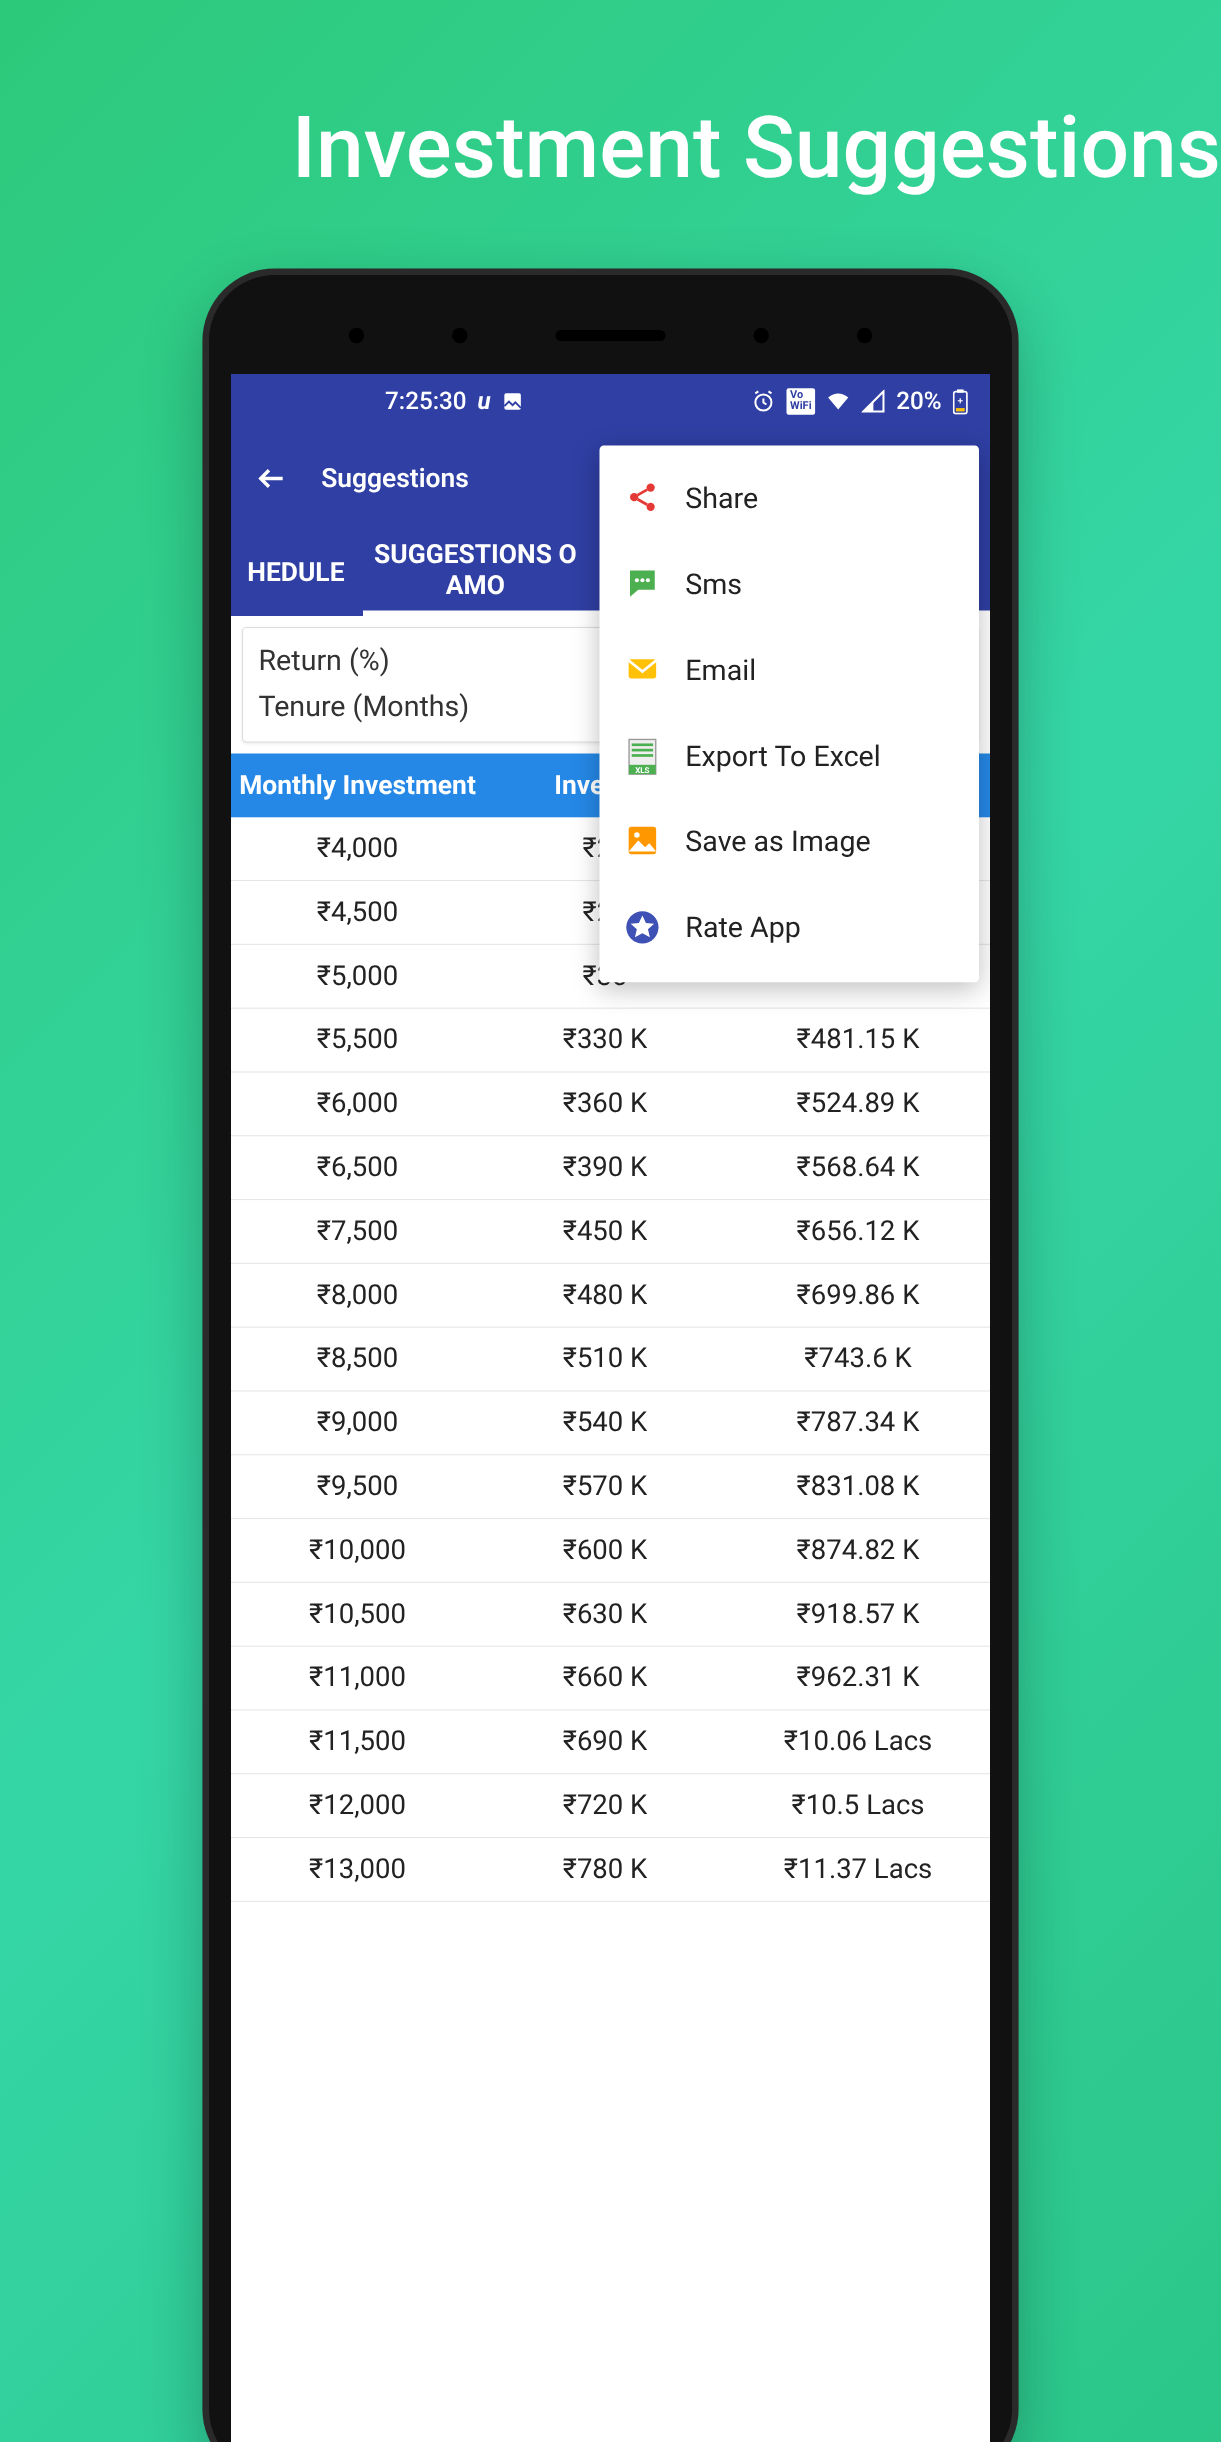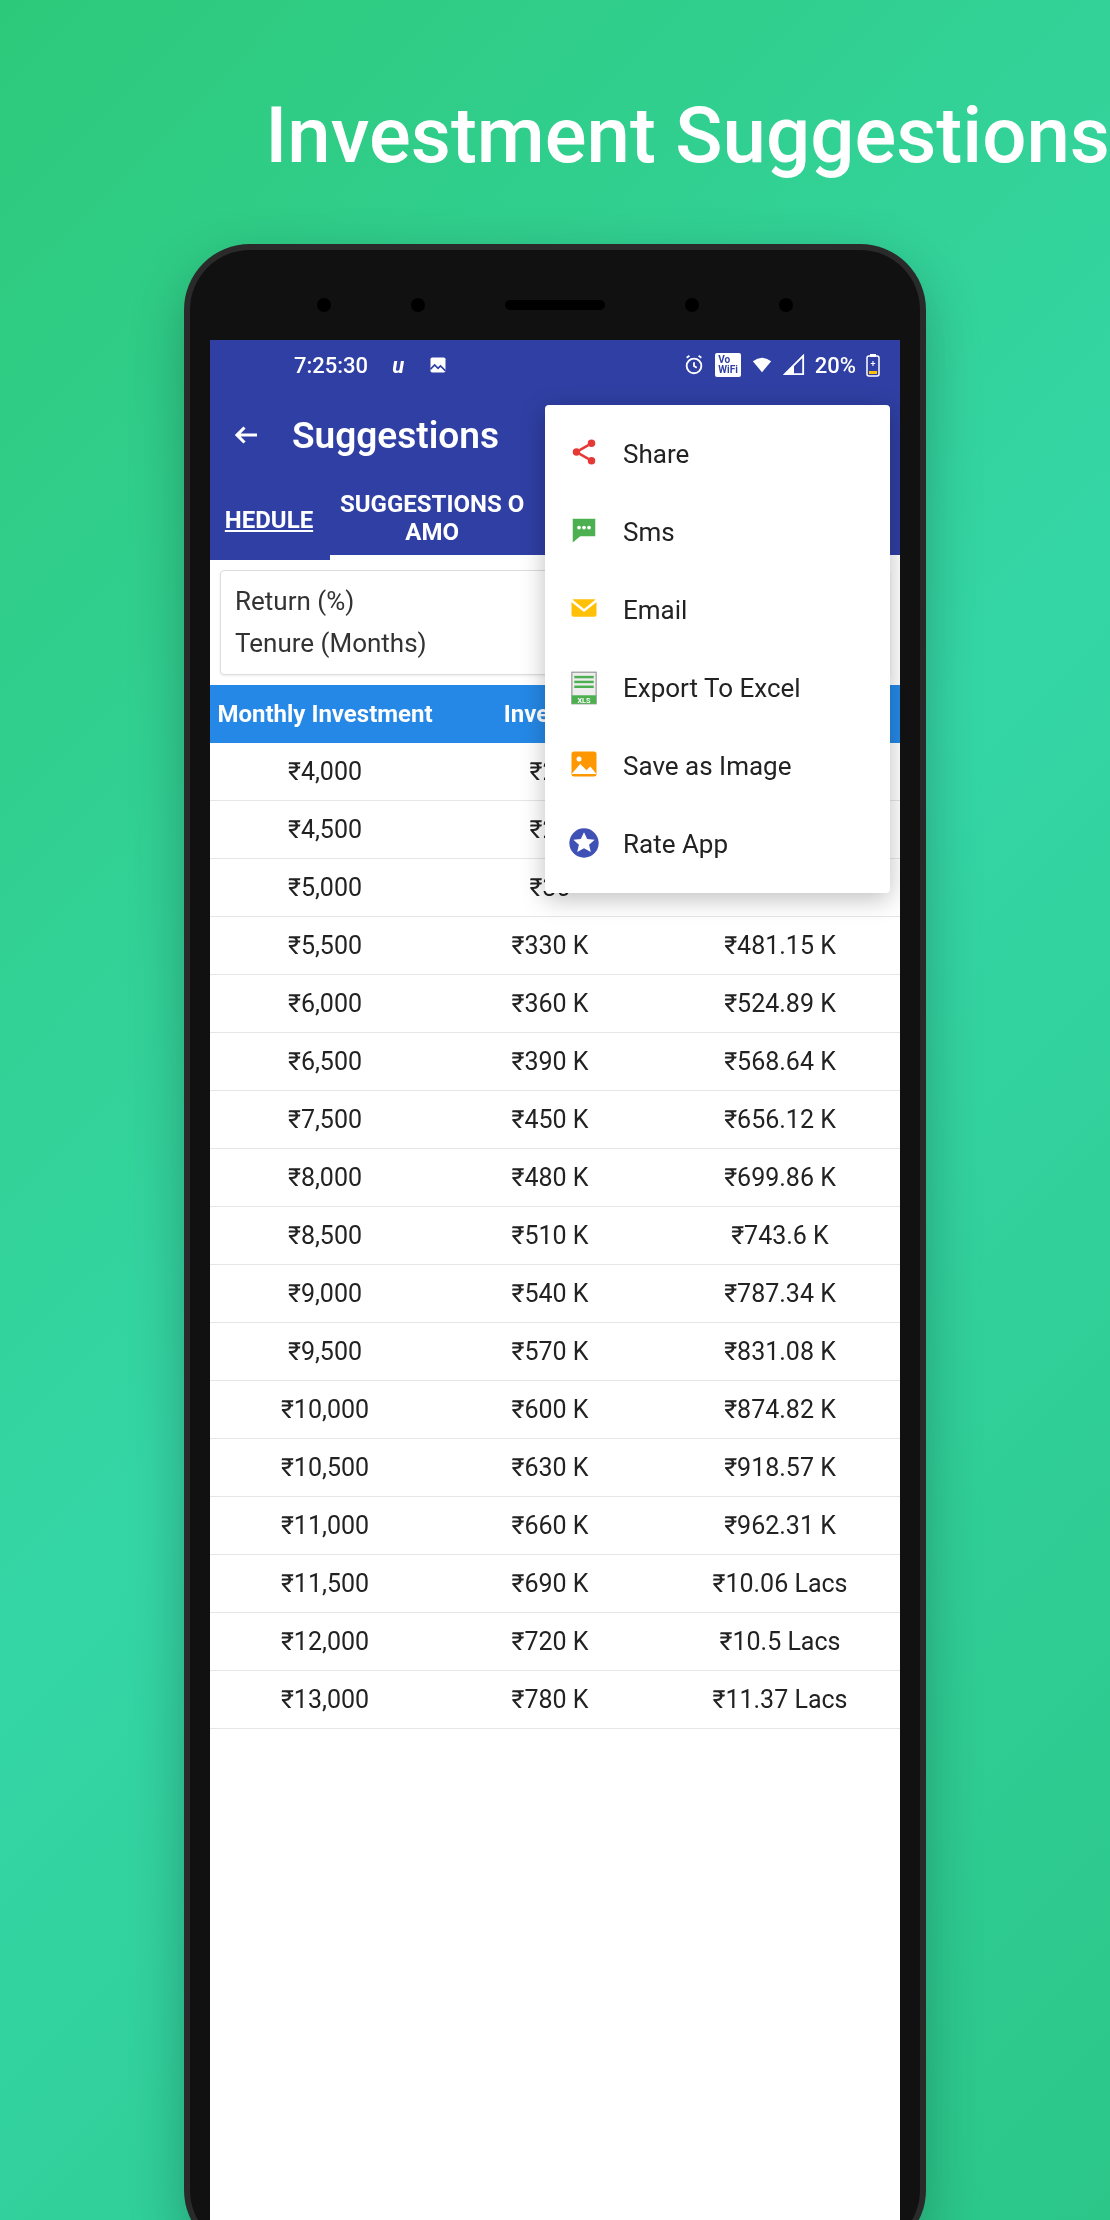--- a/index.html
+++ b/index.html
@@ -44,48 +44,48 @@
   .statusbar {
     background: #2f3fa3;
     color: #fff;
     height: 50px;
     display: flex;
     align-items: center;
     padding: 0 20px;
     font-size: 22px;
     font-weight: 500;
   }
-  .statusbar .left { margin-left: 64px; display:flex; align-items:center; gap:24px;}
+  .statusbar .left { margin-left: 120px; display:flex; align-items:center; gap:10px;}
   .statusbar .right { margin-left:auto; display:flex; align-items:center; gap:10px;}
   .appbar {
     background: #2f3fa3;
     color: #fff;
     height: 90px;
     display: flex;
     align-items: center;
     padding: 0 22px;
     gap: 30px;
   }
   .back-arrow { font-size: 34px; }
-  .appbar-title { font-size: 37px; font-weight: 600; }
+  .appbar-title { font-size: 24px; font-weight: 600; }
   .tabs {
     background: #2f3fa3;
     color: #fff;
     display: flex;
     height: 80px;
     align-items: center;
   }
   .tab {
     font-size: 24px;
     font-weight: 700;
     text-align: center;
     padding: 0 10px;
   }
   .tab.active { border-bottom: 5px solid #fff; height:100%; display:flex; align-items:center;}
-  .tab1 { width: 120px; padding-left:8px;text-decoration:underline;}
+  .tab1 { width: 120px; padding-left:8px;}
   .tab2 { flex:1; }
   .params {
     background: #fff;
     margin: 10px;
     border: 1px solid #ddd;
     border-radius: 4px;
     padding: 10px 14px;
     box-shadow: 0 1px 3px rgba(0,0,0,0.08);
   }
   .params div { font-size: 26px; color: #333; line-height: 1.6;}

